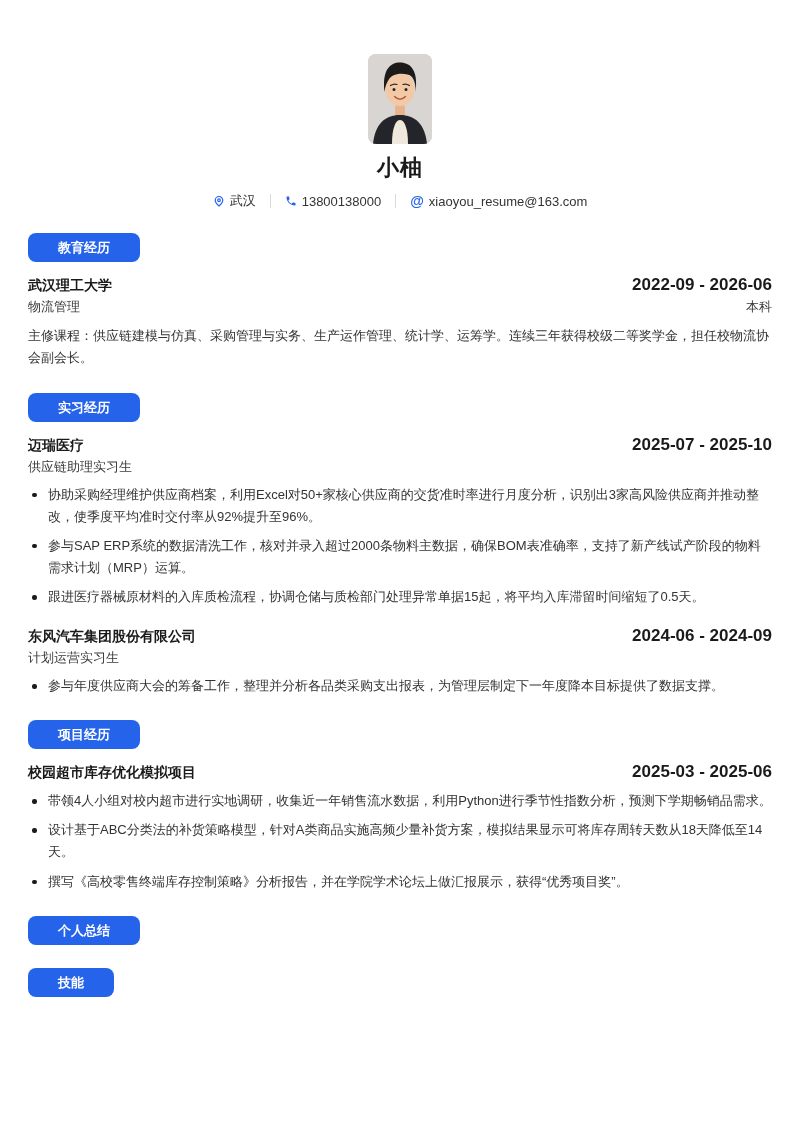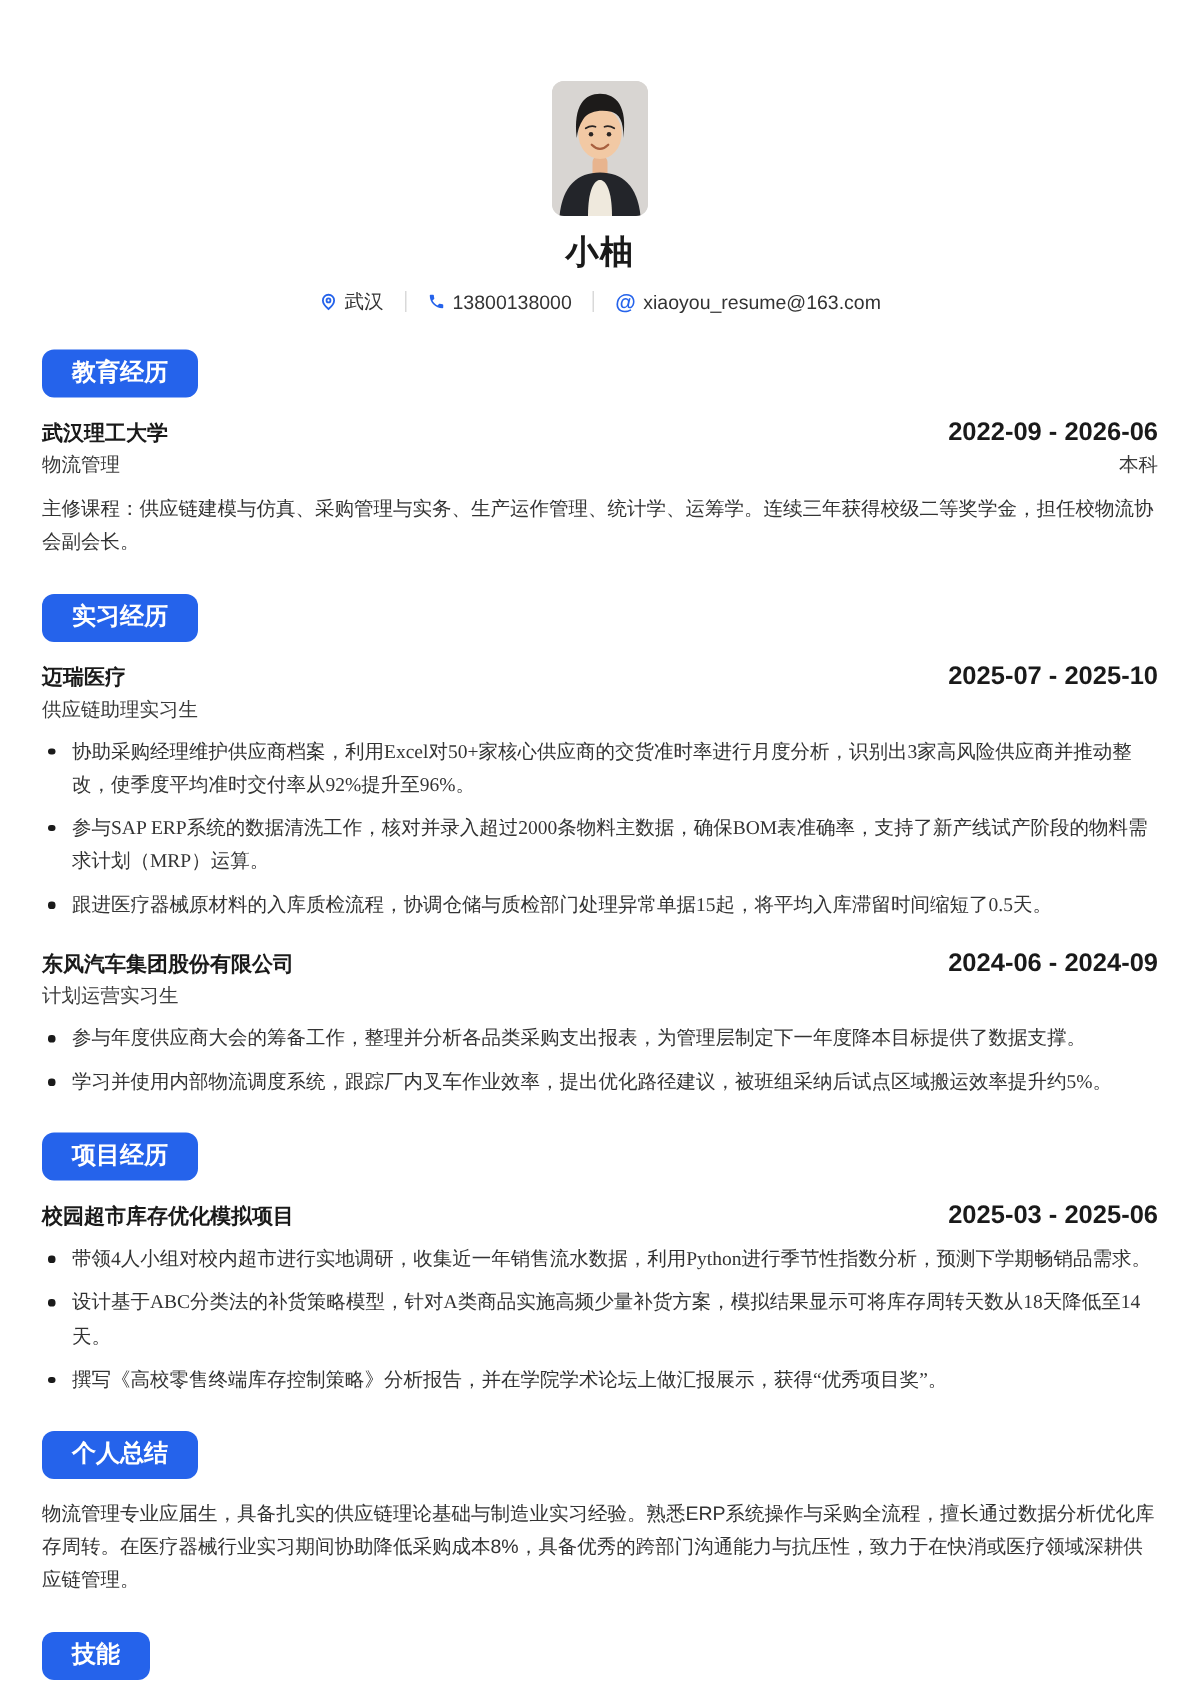--- a/index.html
+++ b/index.html
@@ -46,24 +46,24 @@
   .contact-icon svg { display: block; }
   .at-glyph { font-size: 14px; font-weight: 600; line-height: 1; }
   .contact-sep { width: 1px; height: 14px; background: #d9d9d9; }
 
   
   .section { margin-top: 23px; }
   .badge {
     display: inline-block;
     background: #2563eb;
     color: #ffffff;
-    font-size: 16px;
+    font-size: 13px;
     font-weight: 700;
     line-height: 1;
-    padding: 8px 20px;
+    padding: 8px 30px;
     border-radius: 8px;
   }
   .entry { margin-top: 13px; }
   .entry + .entry { margin-top: 18px; }
   .entry-header {
     display: flex;
     justify-content: space-between;
     align-items: baseline;
   }
   .org { font-size: 14px; font-weight: 700; color: #1a1a1a; }
@@ -74,21 +74,21 @@
     justify-content: space-between;
     font-size: 13px;
     color: #3a3a3a;
   }
   .desc {
     margin-top: 9px;
     font-size: 13px;
     line-height: 1.72;
     color: #333;
   }
-  ul.bullets { margin-top: 8px; list-style: none; font-family: Liberation Serif, serif; }
+  ul.bullets { margin-top: 8px; list-style: none; }
   ul.bullets li {
     position: relative;
     padding-left: 20px;
     font-size: 13px;
     line-height: 1.7;
     color: #333;
     margin-top: 7px;
   }
   ul.bullets li::before {
     content: "";
@@ -196,21 +196,20 @@
     <div class="entry">
       <div class="entry-header">
         <span class="org">东风汽车集团股份有限公司</span>
         <span class="date">2024-06 - 2024-09</span>
       </div>
       <div class="entry-sub">
         <span>计划运营实习生</span>
       </div>
       <ul class="bullets">
         <li>参与年度供应商大会的筹备工作，整理并分析各品类采购支出报表，为管理层制定下一年度降本目标提供了数据支撑。</li>
-        <li>学习并使用内部物流调度系统，跟踪厂内叉车作业效率，提出优化路径建议，被班组采纳后试点区域搬运效率提升约5%。</li>
       </ul>
     </div>
   </div>
 
   <div class="section">
     <span class="badge">项目经历</span>
     <div class="entry">
       <div class="entry-header">
         <span class="org">校园超市库存优化模拟项目</span>
         <span class="date">2025-03 - 2025-06</span>
@@ -218,21 +217,20 @@
       <ul class="bullets">
         <li>带领4人小组对校内超市进行实地调研，收集近一年销售流水数据，利用Python进行季节性指数分析，预测下学期畅销品需求。</li>
         <li>设计基于ABC分类法的补货策略模型，针对A类商品实施高频少量补货方案，模拟结果显示可将库存周转天数从18天降低至14天。</li>
         <li>撰写《高校零售终端库存控制策略》分析报告，并在学院学术论坛上做汇报展示，获得“优秀项目奖”。</li>
       </ul>
     </div>
   </div>
 
   <div class="section">
     <span class="badge">个人总结</span>
-    <div class="summary-text">物流管理专业应届生，具备扎实的供应链理论基础与制造业实习经验。熟悉ERP系统操作与采购全流程，擅长通过数据分析优化库存周转。在医疗器械行业实习期间协助降低采购成本8%，具备优秀的跨部门沟通能力与抗压性，致力于在快消或医疗领域深耕供应链管理。</div>
   </div>
 
   <div class="section">
     <span class="badge">技能</span>
 
     
 
     
   </div>
 

